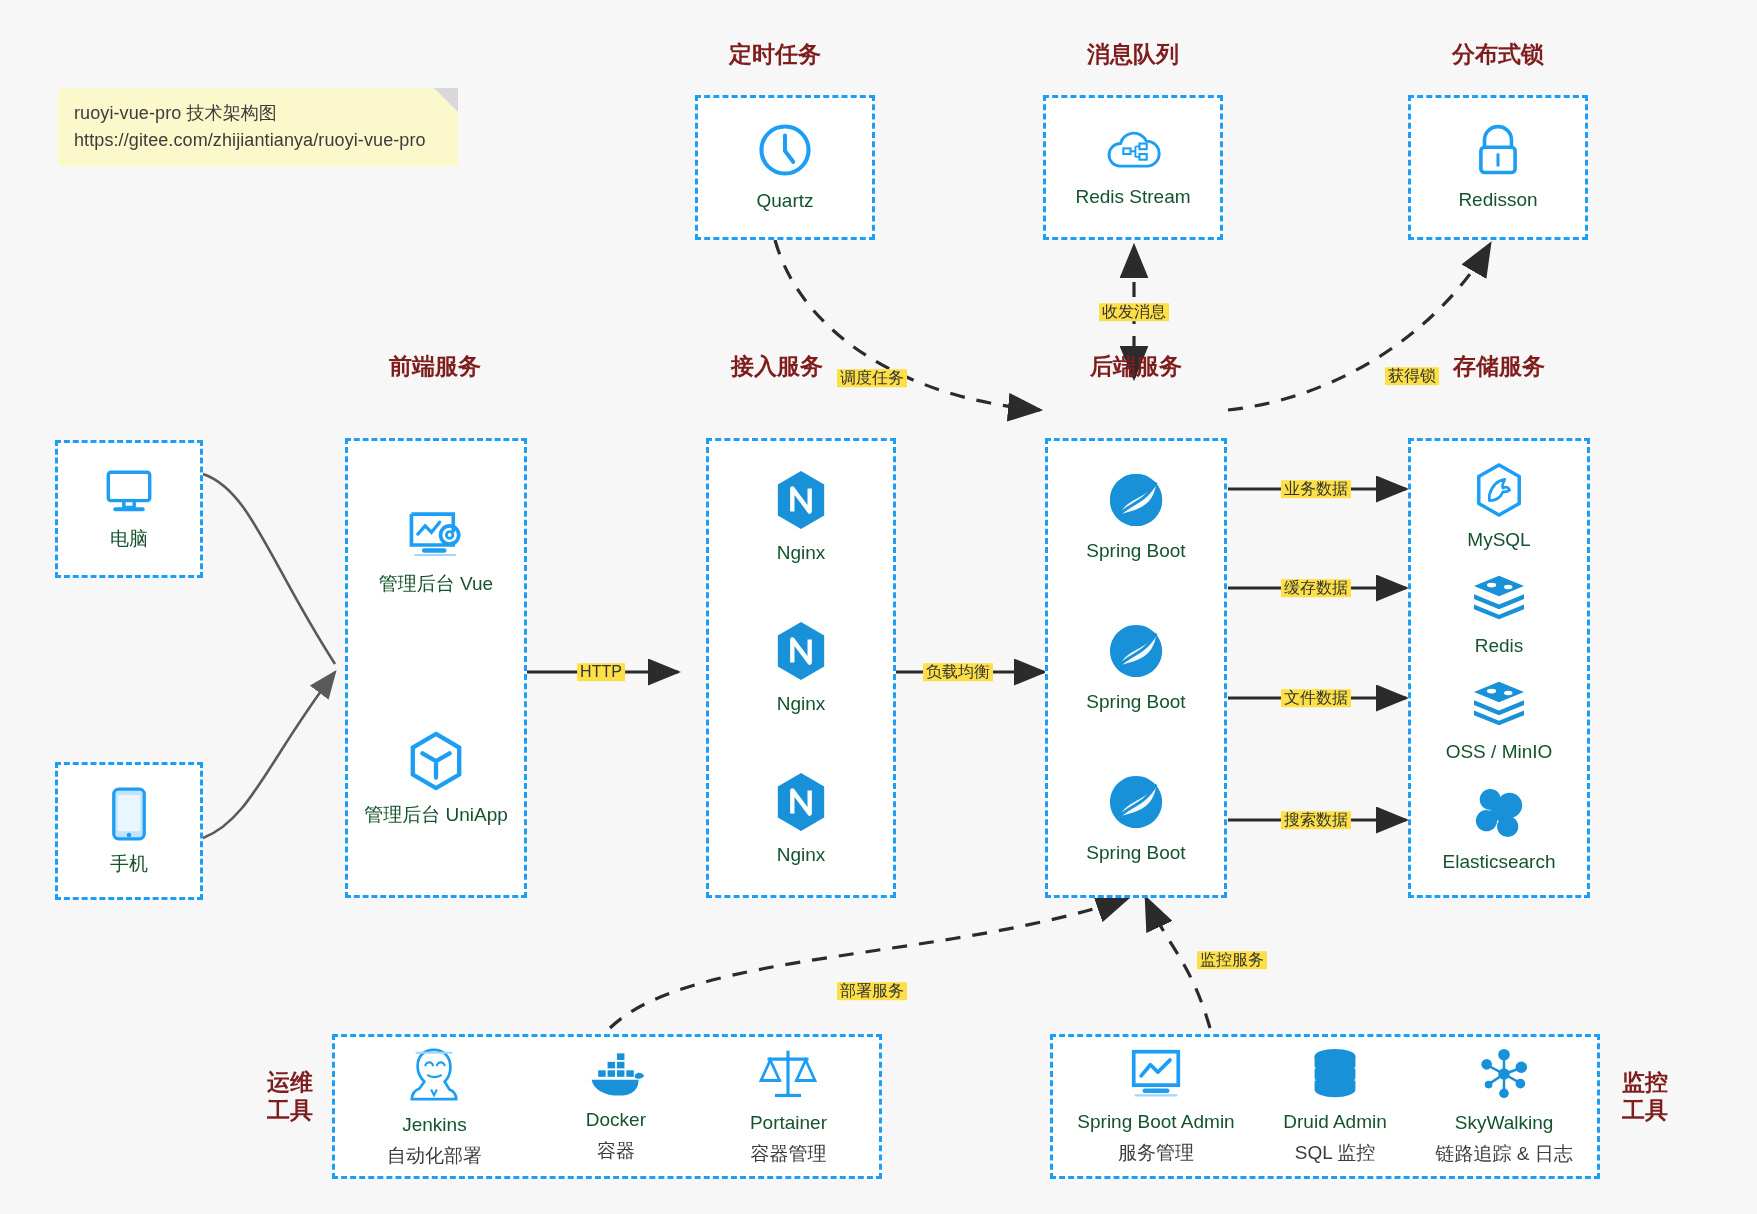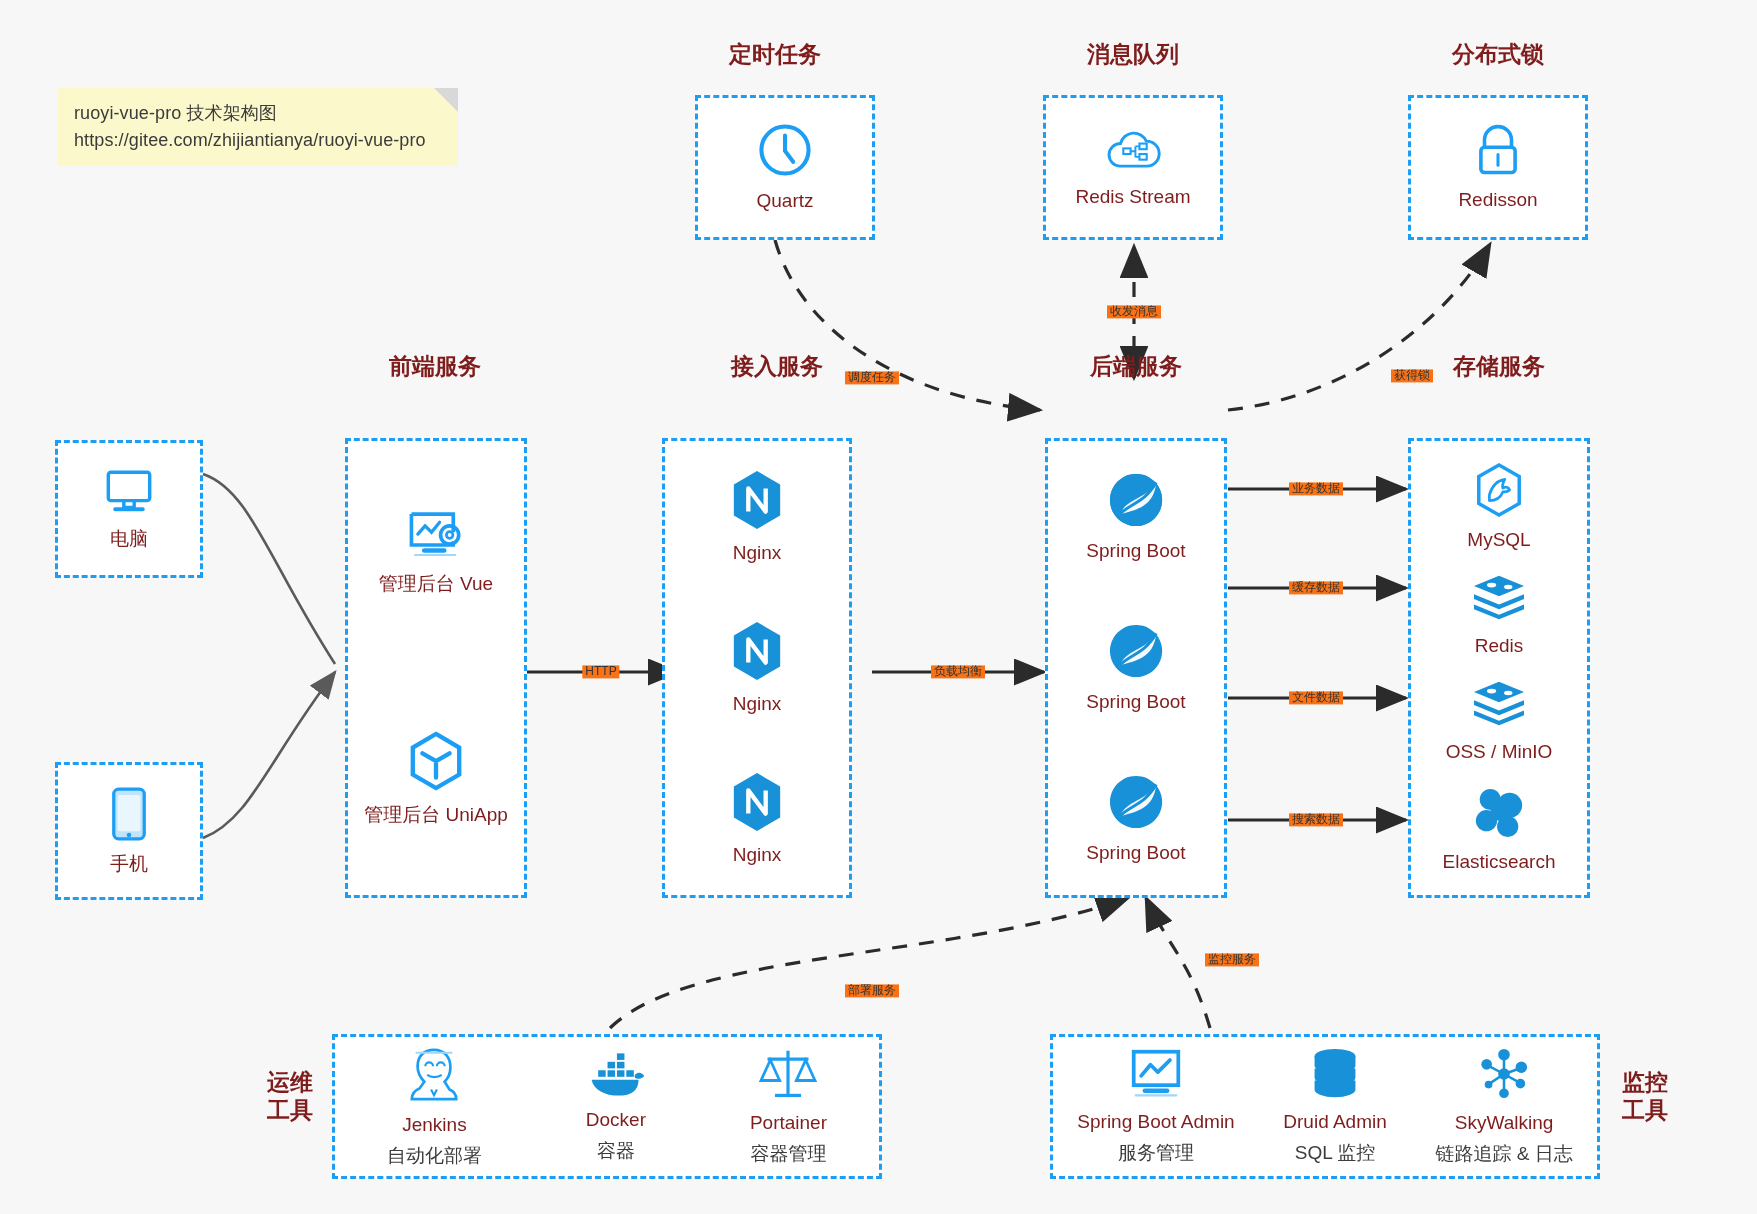--- a/index.html
+++ b/index.html
@@ -77,39 +77,39 @@
   
   .node {
     display: flex;
     flex-direction: column;
     align-items: center;
     justify-content: center;
     gap: 6px;
   }
   .node .label {
     font-size: 19px;
-    color: #7f1d1d;
+    color: #14532d;
     text-align: center;
     line-height: 1.28;
     white-space: nowrap;
   }
   .node .label2 {
     font-size: 19px;
     color: #3c3c3c;
     text-align: center;
     line-height: 1.28;
     white-space: nowrap;
   }
   .ico { display:block; }
 
   
   .elabel {
     position: absolute;
-    background: #f97316;
-    font-size: 12px;
+    background: #fde047;
+    font-size: 16px;
     color: #333;
     padding: 0 3px;
     white-space: nowrap;
     transform: translate(-50%, -50%);
     line-height: 1.1;
   }
 </style>
 </head>
 <body>
 
@@ -246,21 +246,21 @@
         <svg width="58" height="62" viewBox="0 0 60 64">
           <path d="M30,3 L54,17 L54,45 L30,59 L6,45 L6,17 Z" fill="none" stroke="#1c9ef5" stroke-width="4.5"></path>
           <path d="M30,31 L30,48 M30,31 L16,23 M30,31 L44,23" fill="none" stroke="#1c9ef5" stroke-width="4.5" stroke-linecap="round"></path>
         </svg>
       </span>
       <span class="label">管理后台 UniApp</span>
     </div>
   </div>
 
   <div class="grp-title" style="left:682px; top:352px; width:190px;">接入服务</div>
-  <div class="box vert" style="left:662px; top:438px; width:190px; height:460px; justify-content:space-around;">
+  <div class="box vert" style="left:706px; top:438px; width:190px; height:460px; justify-content:space-around;">
     <div class="node">
       <span class="ico">
         <svg width="56" height="62" viewBox="0 0 58 64">
           <path d="M29,2 L53,16 L53,48 L29,62 L5,48 L5,16 Z" fill="#1891d8"></path>
           <path d="M20,44 L20,20 L38,44 L38,20" fill="none" stroke="#ffffff" stroke-width="4.5" stroke-linejoin="round"></path>
         </svg>
       </span>
       <span class="label">Nginx</span>
     </div>
     <div class="node">

